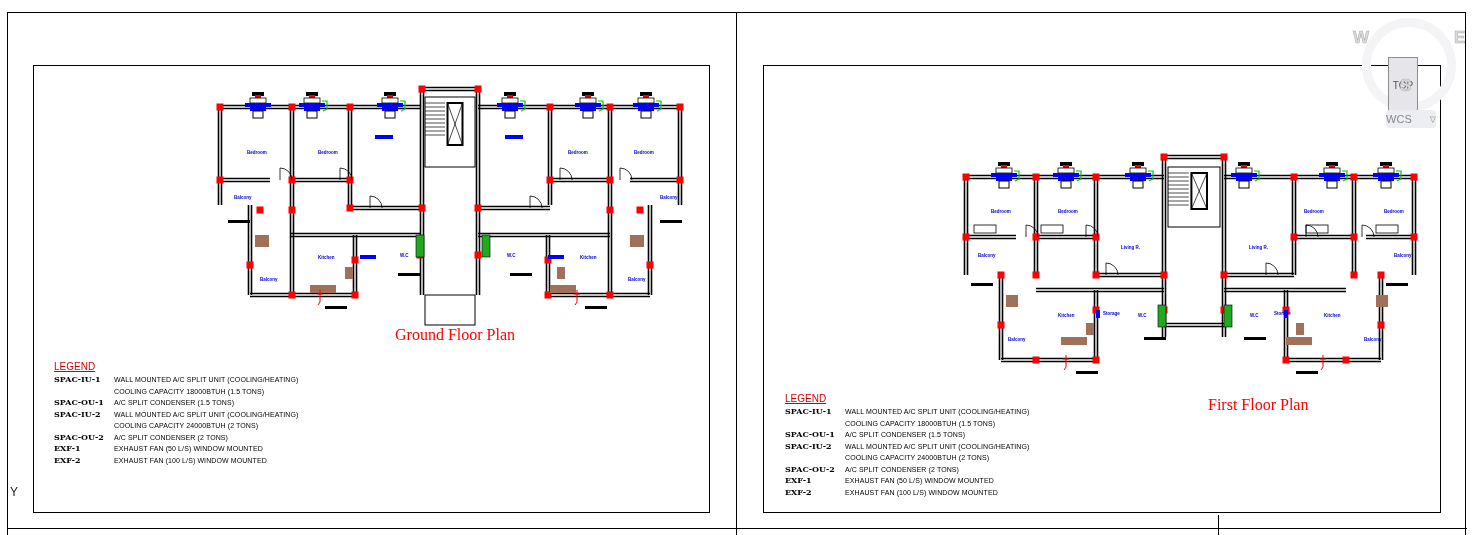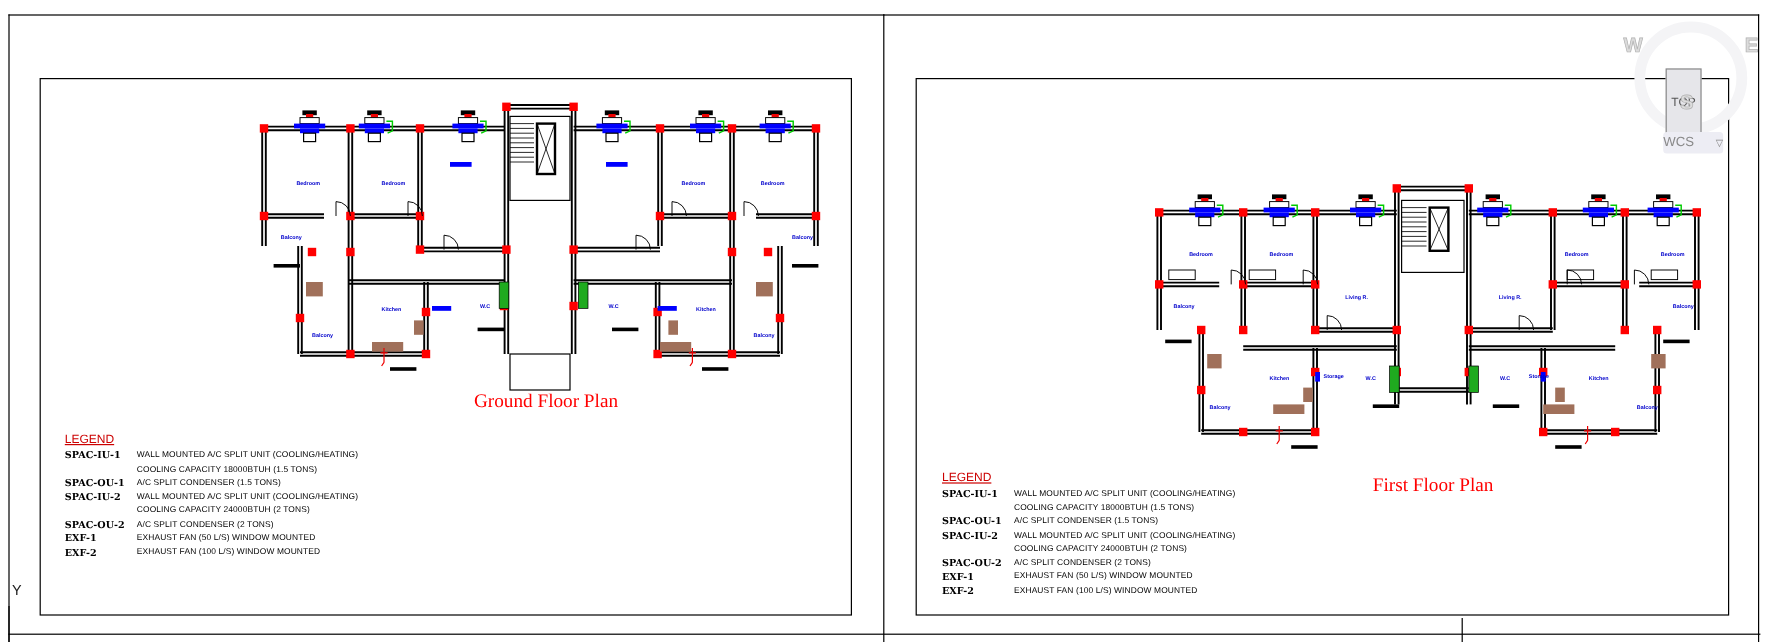--- a/index.html
+++ b/index.html
@@ -361,21 +361,21 @@
     <rect x="1244" y="337" width="22" height="3" fill="#000"></rect>
     <rect x="1076" y="371" width="22" height="3" fill="#000"></rect>
     <rect x="1296" y="371" width="22" height="3" fill="#000"></rect>
     <path d="M1066,355 l0,12 M1063,359 l6,0 M1066,367 l-2,3" stroke="#e00" stroke-width="1" fill="none"></path>
     <path d="M1323,355 l0,12 M1320,359 l6,0 M1323,367 l-2,3" stroke="#e00" stroke-width="1" fill="none"></path>
     <rect x="1096" y="310" width="4" height="8" fill="#0000ff"></rect>
     <rect x="1284" y="310" width="4" height="8" fill="#0000ff"></rect>
   </svg>
 
 <div class="plan-title" style="left:395px; top:326px;">Ground Floor Plan</div>
-<div class="plan-title" style="left:1144px; top:396px;">First Floor Plan</div>
+<div class="plan-title" style="left:1208px; top:396px;">First Floor Plan</div>
 
 <div class="legend" style="left:54px; top:361px;">
   <div class="legend-head">LEGEND</div>
   <div id="legend0">
       <div class="legend-row">
         <span class="legend-code">SPAC-IU-1</span>
         <span class="legend-desc">WALL MOUNTED A/C SPLIT UNIT (COOLING/HEATING)</span>
       </div>
       <div class="legend-row">
         <span class="legend-code"></span>

